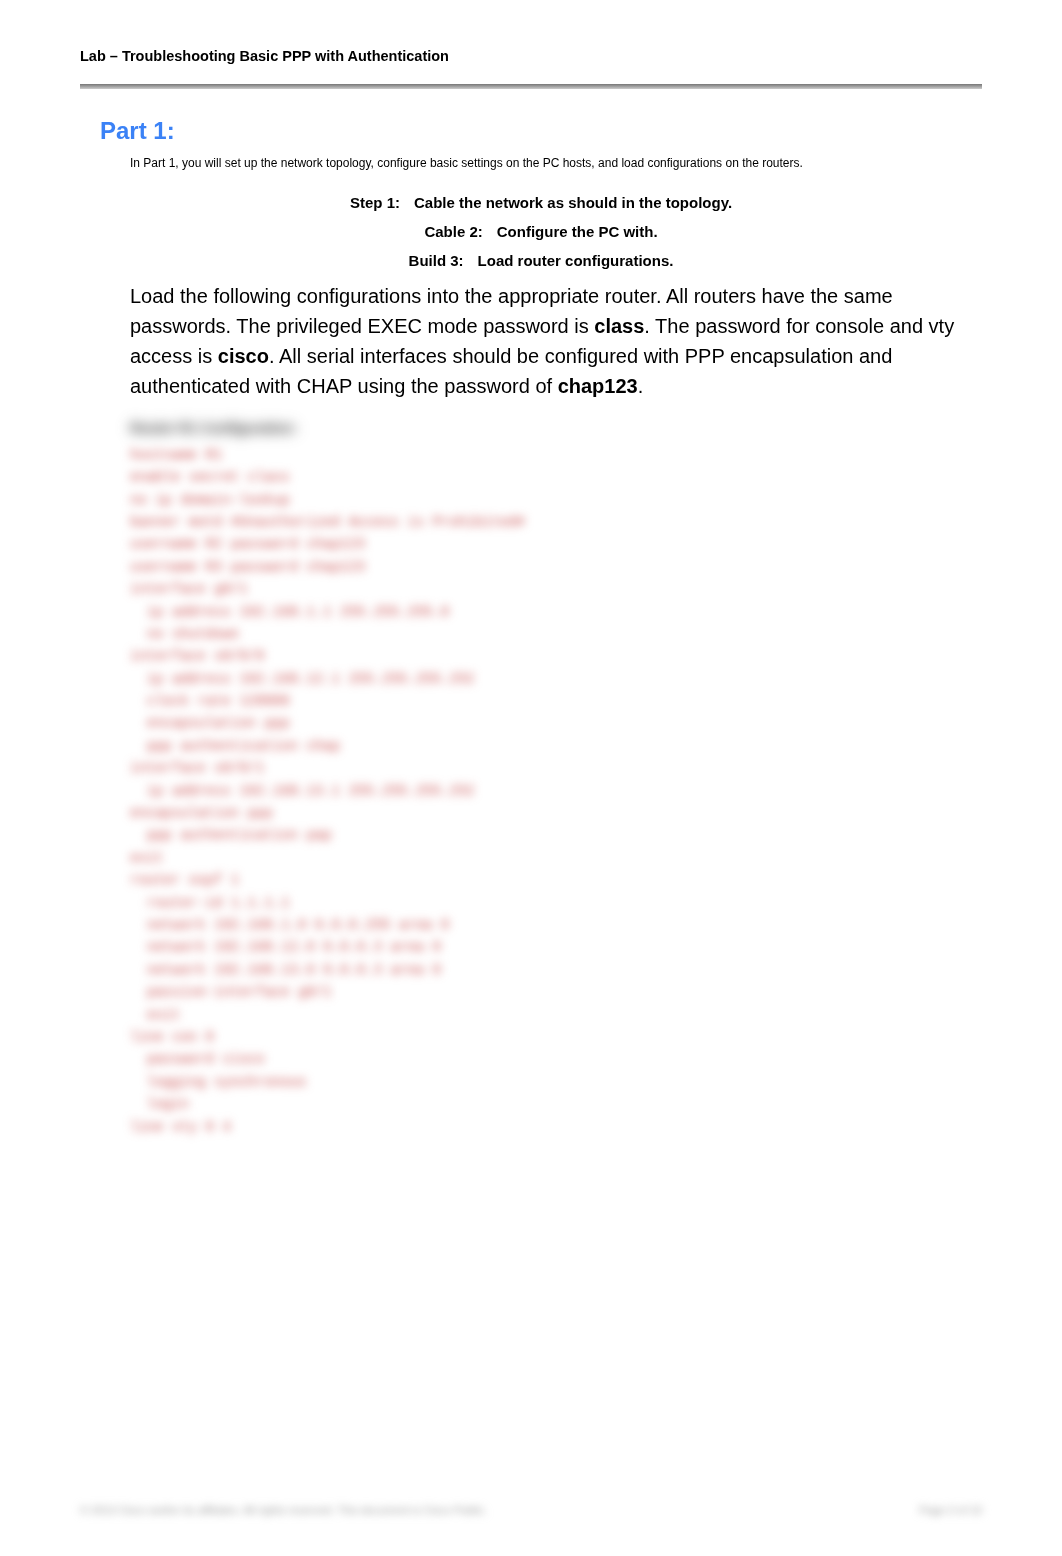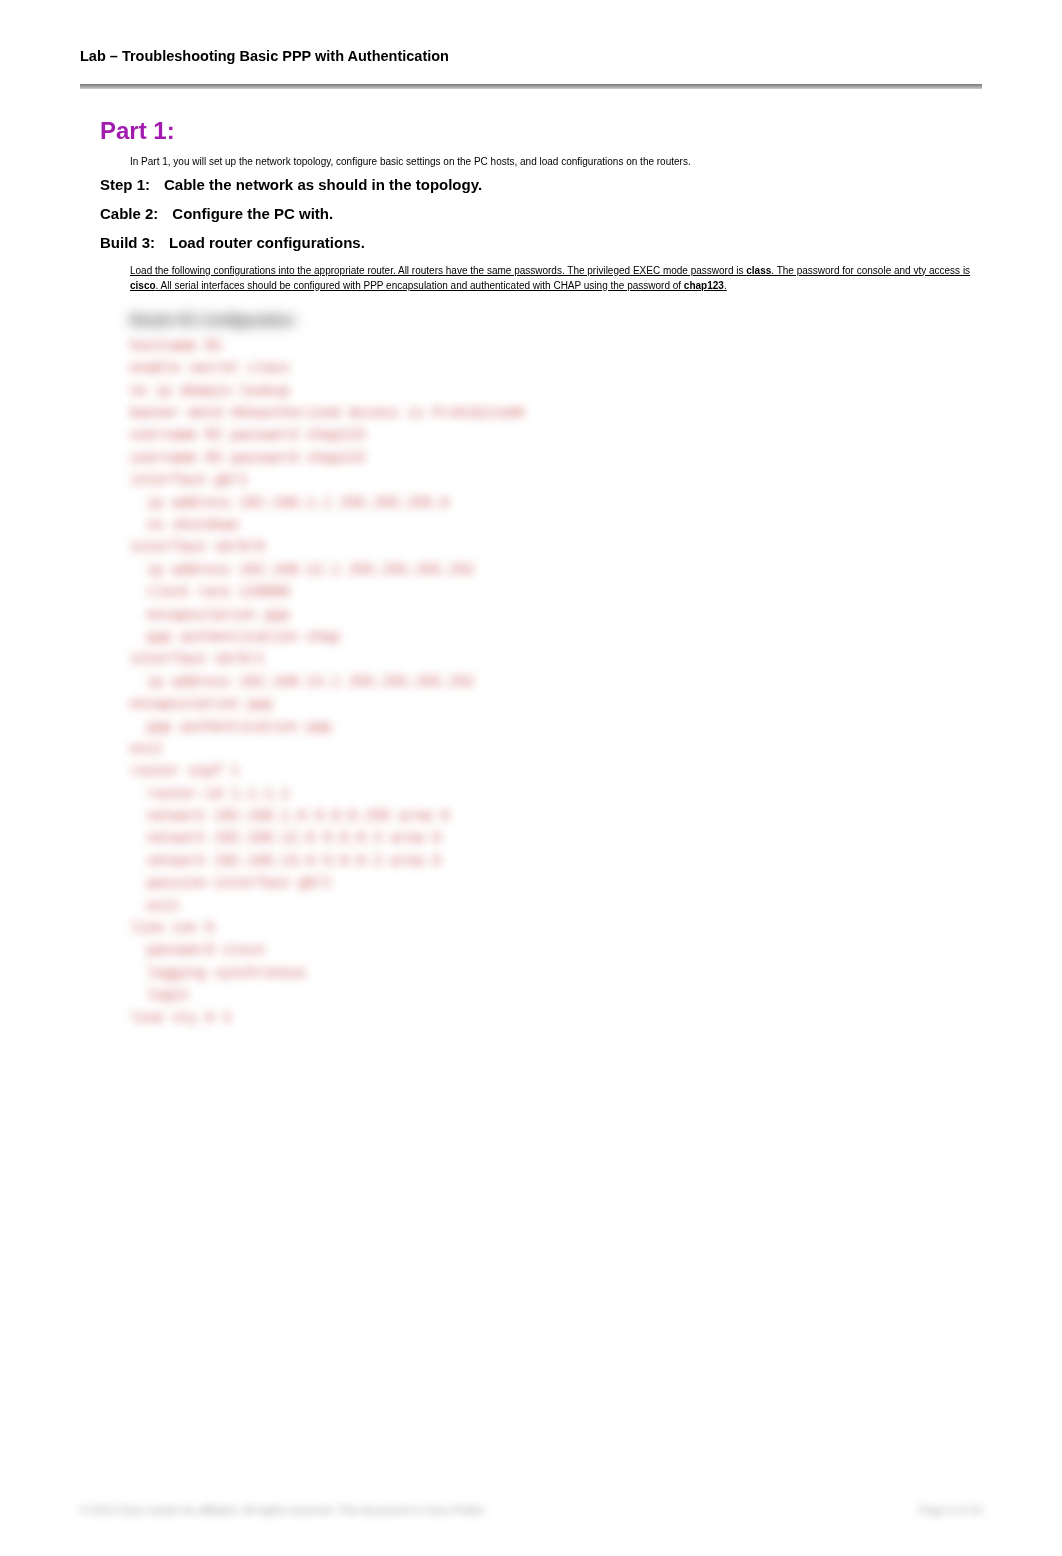--- a/index.html
+++ b/index.html
@@ -21,50 +21,50 @@
   }
   .header-rule {
     height: 5px;
     background: linear-gradient(to bottom, #777, #ccc);
     margin-bottom: 28px;
   }
   .part-title {
     font-family: Arial, sans-serif;
     font-weight: bold;
     font-size: 24px;
-    color: #a21caf;
+    color: #3b82f6;
     margin-bottom: 10px;
     padding-left: 20px;
     display: flex;
     gap: 14px;
   }
   .part-intro {
     font-family: Arial, sans-serif;
-    font-size: 10px;
+    font-size: 12px;
     line-height: 1.45;
     padding-left: 50px;
-    margin-bottom: 6px;
+    margin-bottom: 22px;
   }
   .step-title {
     font-family: Arial, sans-serif;
     font-weight: bold;
     font-size: 15px;
     color: #000000;
     margin-bottom: 12px;
     padding-left: 20px;
     display: flex;
     gap: 14px;
+    justify-content: center;
   }
   .step-body {
     font-family: Arial, sans-serif;
-    font-size: 10px;
+    font-size: 20px;
     line-height: 1.5;
     padding-left: 50px;
     margin-bottom: 16px;
-    text-decoration: underline;
   }
   .step-body .bold { font-weight: bold; }
   .blur-block {
     padding-left: 50px;
     font-family: Arial, sans-serif;
     font-size: 14px;
     line-height: 1.6;
     filter: blur(5px);
     color: #d06a6a;
     user-select: none;

